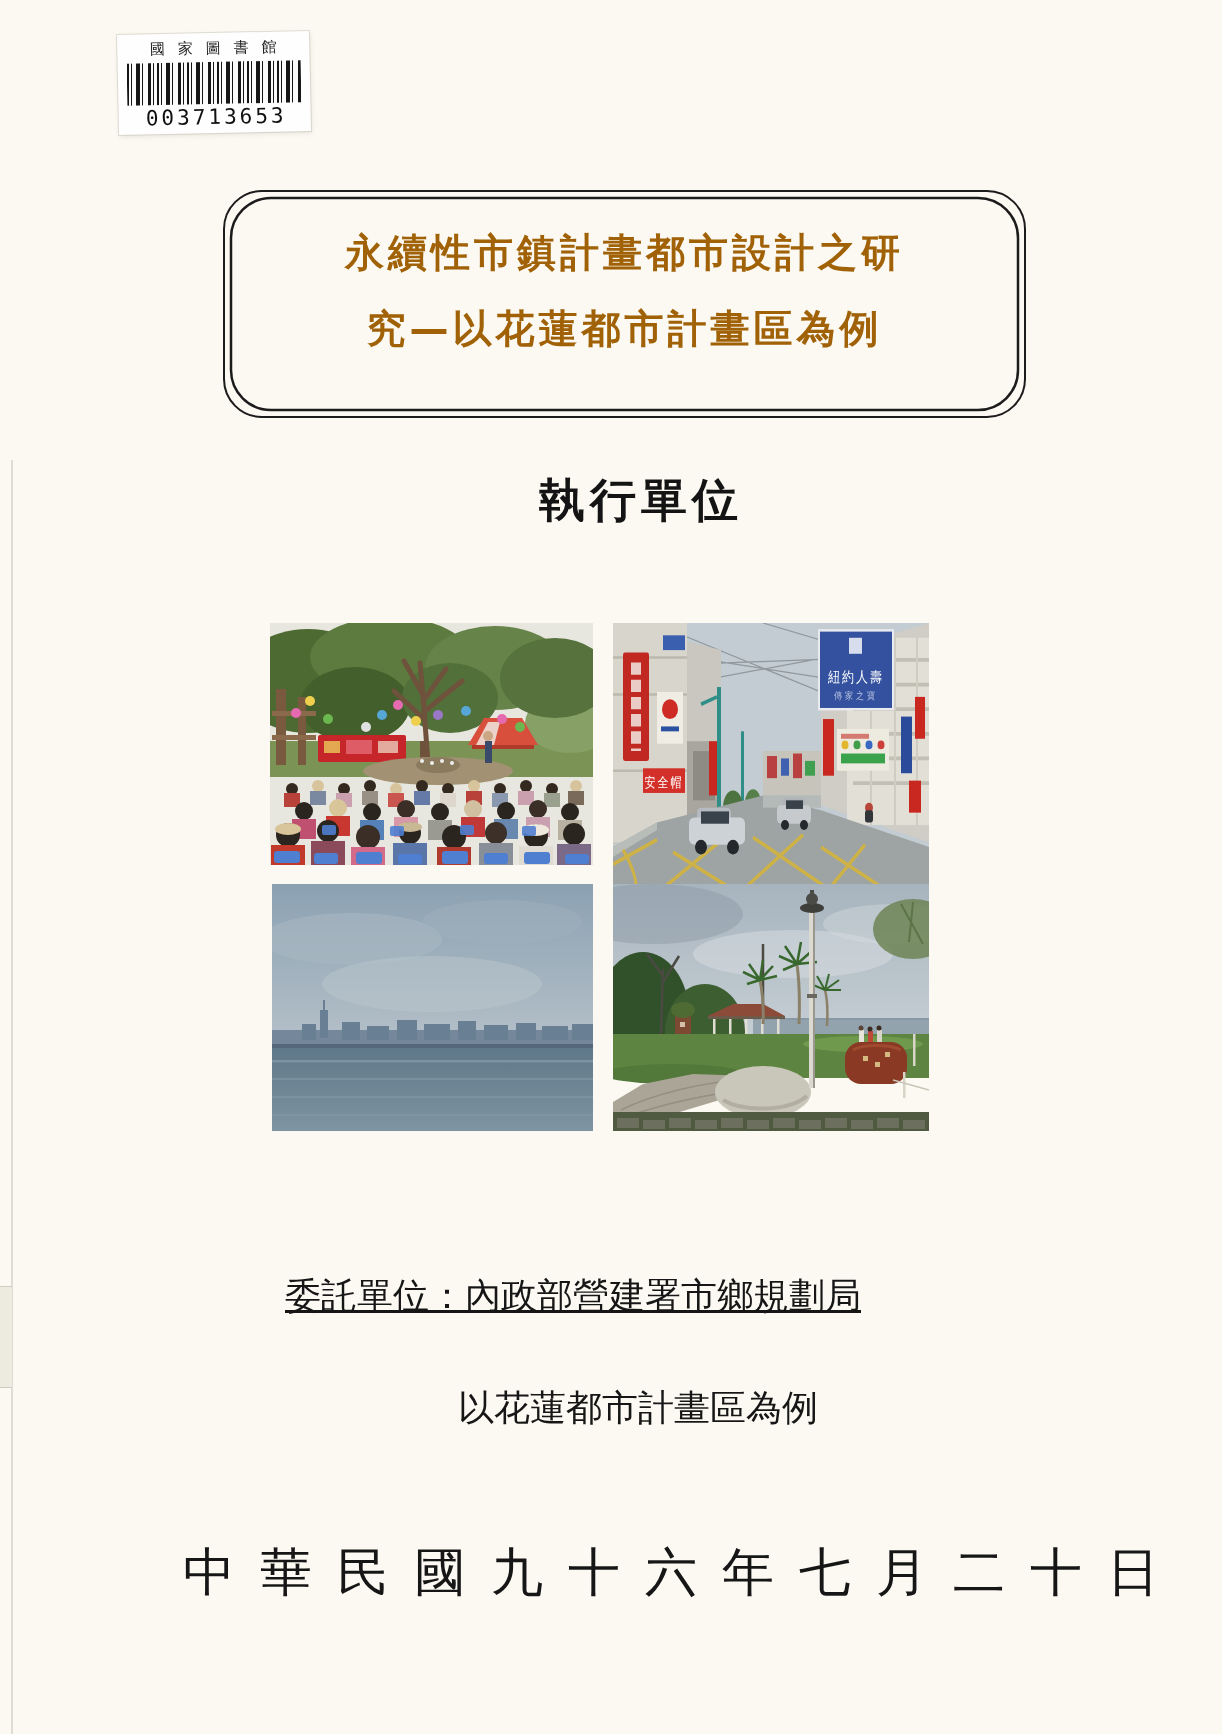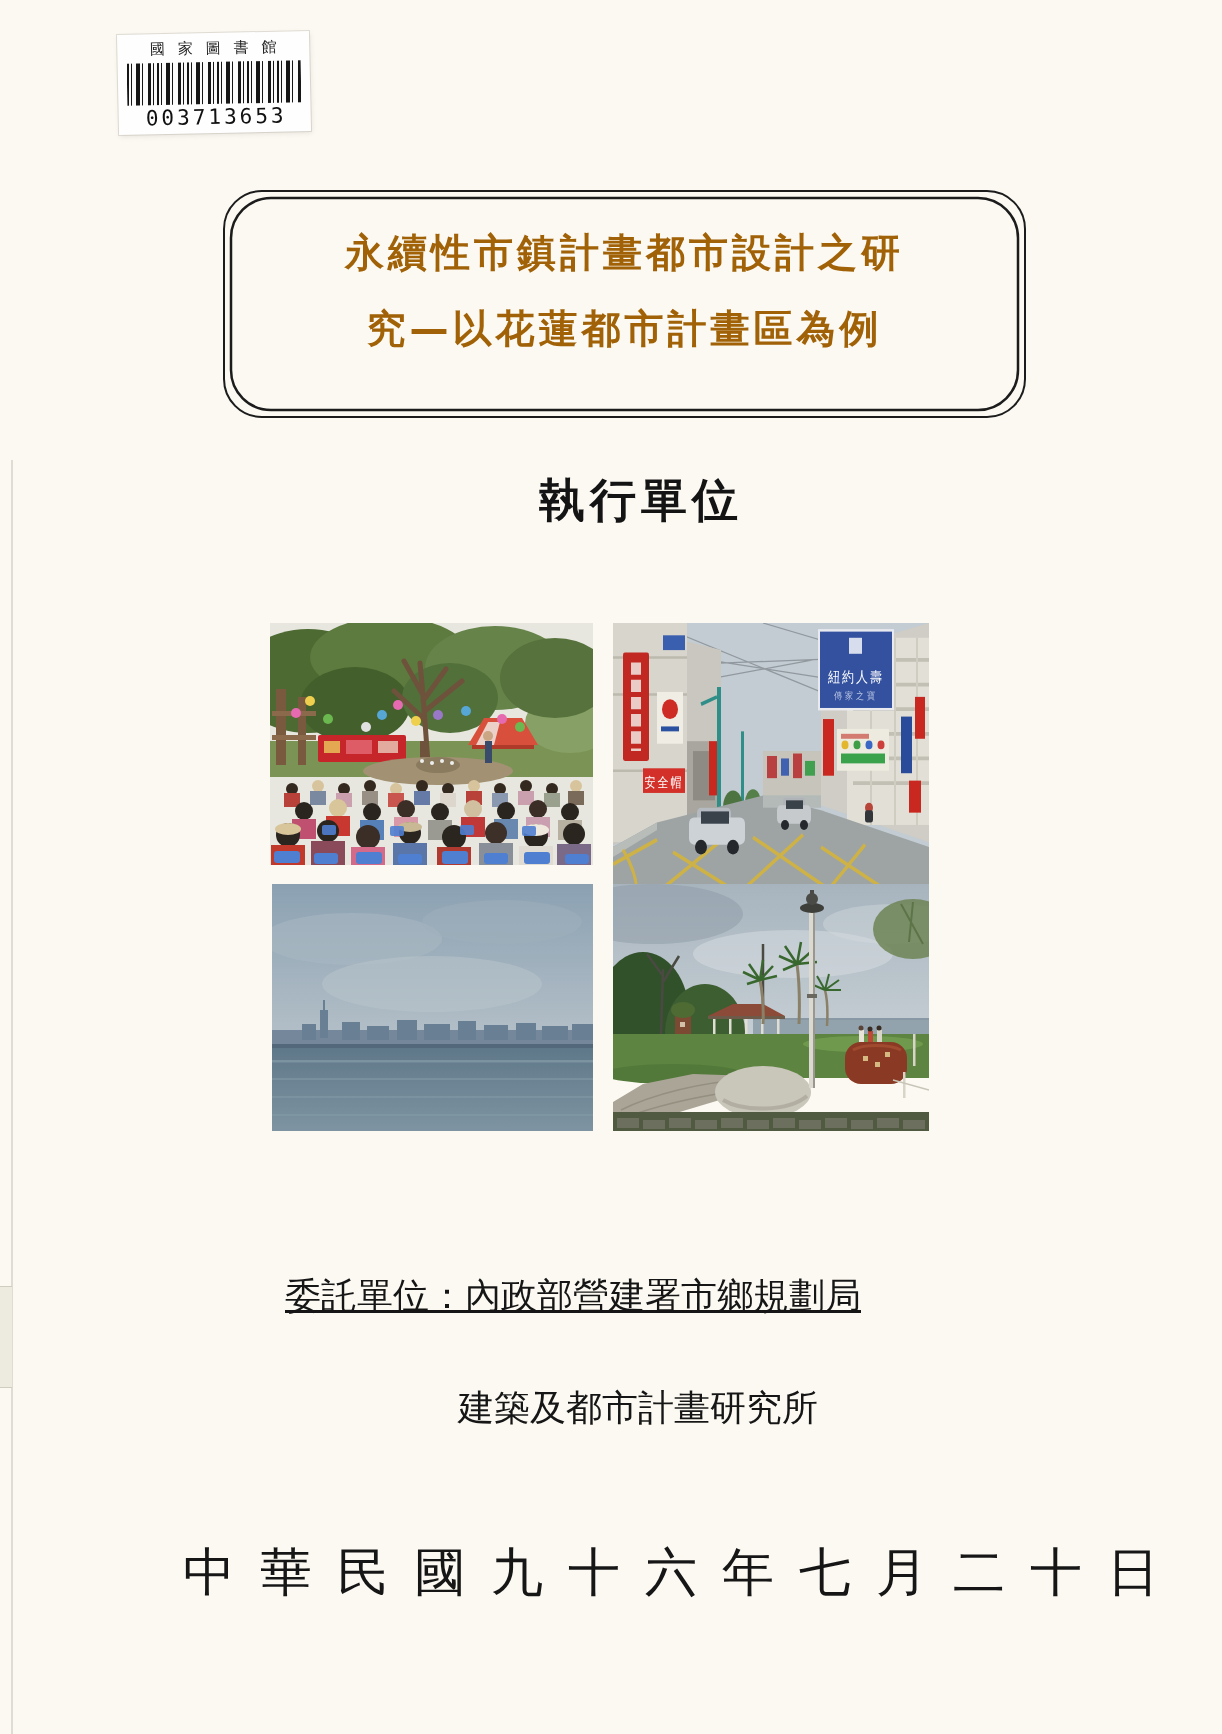--- a/index.html
+++ b/index.html
@@ -409,17 +409,17 @@
           <rect x="186" y="236" width="22" height="9"></rect>
         <rect x="212" y="234" width="22" height="10"></rect>
           <rect x="238" y="236" width="22" height="9"></rect>
         <rect x="264" y="234" width="22" height="10"></rect>
           <rect x="290" y="236" width="22" height="9"></rect>
       </g>
     </svg>
   </figure>
 
   <div class="inst inst1">委託單位：內政部營建署市鄉規劃局</div>
-  <div class="inst inst3">建築及都市計畫研究所</div>
+  <div class="inst inst3">以花蓮都市計畫區為例</div>
 
   <div class="date">中華民國九十六年七月二十日</div>
 
 </div>
 
 </body></html>

